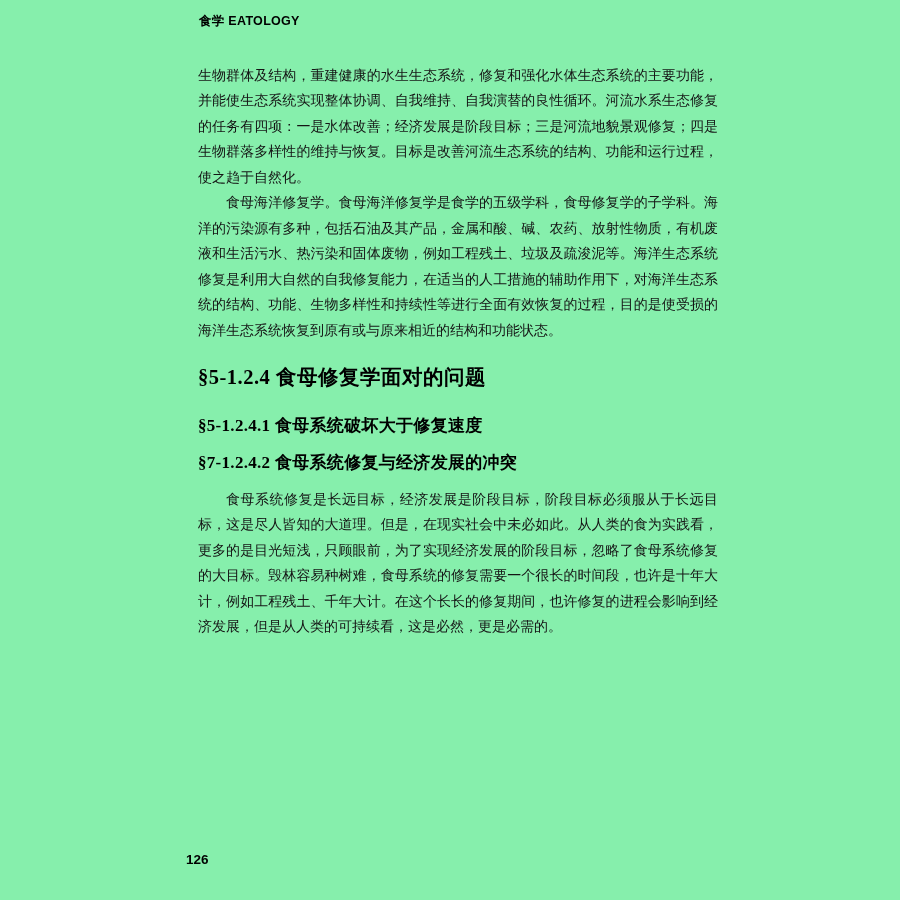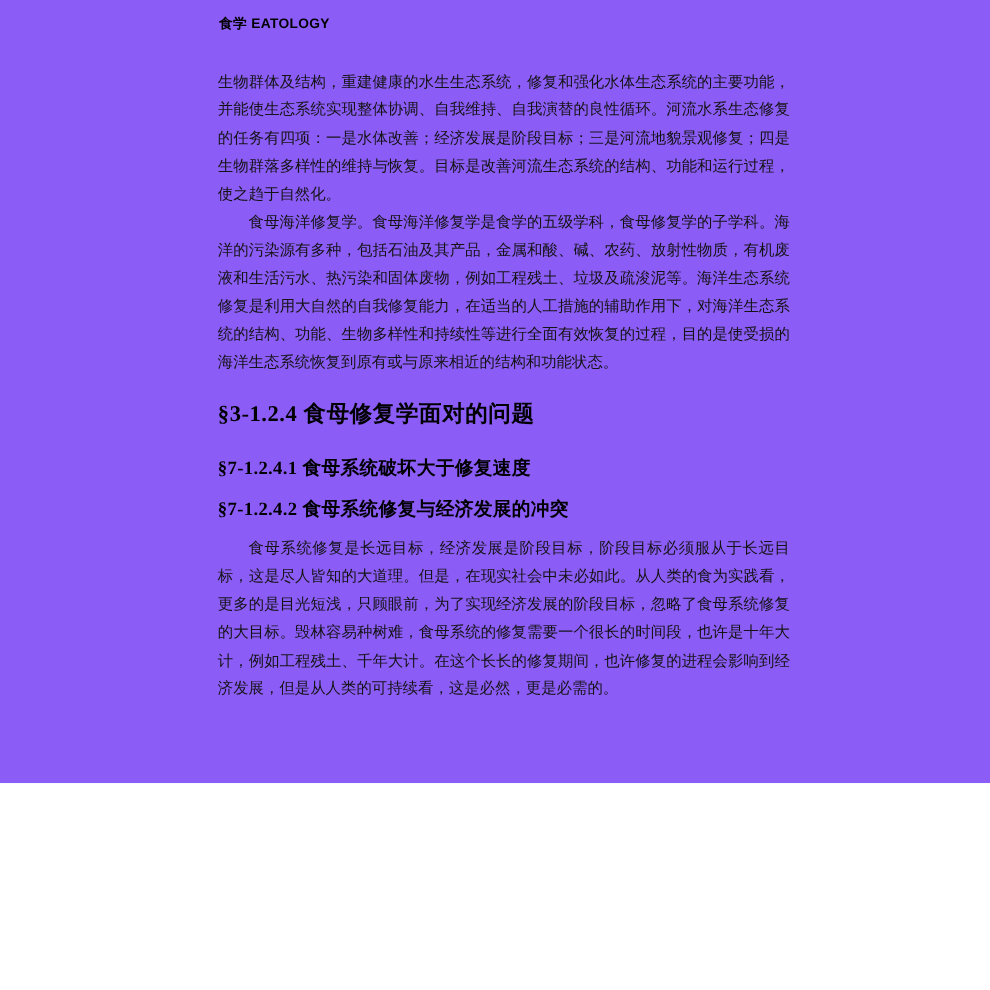--- a/index.html
+++ b/index.html
@@ -3,22 +3,22 @@
 <meta charset="utf-8">
 <style>
   html, body {
     margin: 0;
     padding: 0;
     background: #ffffff;
   }
   .page {
     position: relative;
     width: 900px;
-    height: 712px;
-    background: #8b5cf6;
+    height: 900px;
+    background: #86efac;
     overflow: hidden;
     font-family: "Liberation Serif", serif;
     color: #141414;
   }
   .running-header {
     position: absolute;
     left: 199px;
     top: 13px;
     font-family: "Liberation Sans", sans-serif;
     font-weight: 700;
@@ -76,24 +76,24 @@
 <div class="page">
 
   <div class="running-header">食学 EATOLOGY</div>
 
   <div class="text-column">
 
     <p class="body-para">生物群体及结构，重建健康的水生生态系统，修复和强化水体生态系统的主要功能，并能使生态系统实现整体协调、自我维持、自我演替的良性循环。河流水系生态修复的任务有四项：一是水体改善；经济发展是阶段目标；三是河流地貌景观修复；四是生物群落多样性的维持与恢复。目标是改善河流生态系统的结构、功能和运行过程，使之趋于自然化。</p>
 
     <p class="body-para indent">食母海洋修复学。食母海洋修复学是食学的五级学科，食母修复学的子学科。海洋的污染源有多种，包括石油及其产品，金属和酸、碱、农药、放射性物质，有机废液和生活污水、热污染和固体废物，例如工程残土、垃圾及疏浚泥等。海洋生态系统修复是利用大自然的自我修复能力，在适当的人工措施的辅助作用下，对海洋生态系统的结构、功能、生物多样性和持续性等进行全面有效恢复的过程，目的是使受损的海洋生态系统恢复到原有或与原来相近的结构和功能状态。</p>
 
-    <h2 class="section-heading">§3-1.2.4 食母修复学面对的问题</h2>
+    <h2 class="section-heading">§5-1.2.4 食母修复学面对的问题</h2>
 
 
-    <h3 class="subsection-heading">§7-1.2.4.1 食母系统破坏大于修复速度</h3>
+    <h3 class="subsection-heading">§5-1.2.4.1 食母系统破坏大于修复速度</h3>
 
 
     <h3 class="subsection-heading">§7-1.2.4.2 食母系统修复与经济发展的冲突</h3>
 
     <p class="body-para indent">食母系统修复是长远目标，经济发展是阶段目标，阶段目标必须服从于长远目标，这是尽人皆知的大道理。但是，在现实社会中未必如此。从人类的食为实践看，更多的是目光短浅，只顾眼前，为了实现经济发展的阶段目标，忽略了食母系统修复的大目标。毁林容易种树难，食母系统的修复需要一个很长的时间段，也许是十年大计，例如工程残土、千年大计。在这个长长的修复期间，也许修复的进程会影响到经济发展，但是从人类的可持续看，这是必然，更是必需的。</p>
 
   </div>
 
   <div class="page-number">126</div>
 

